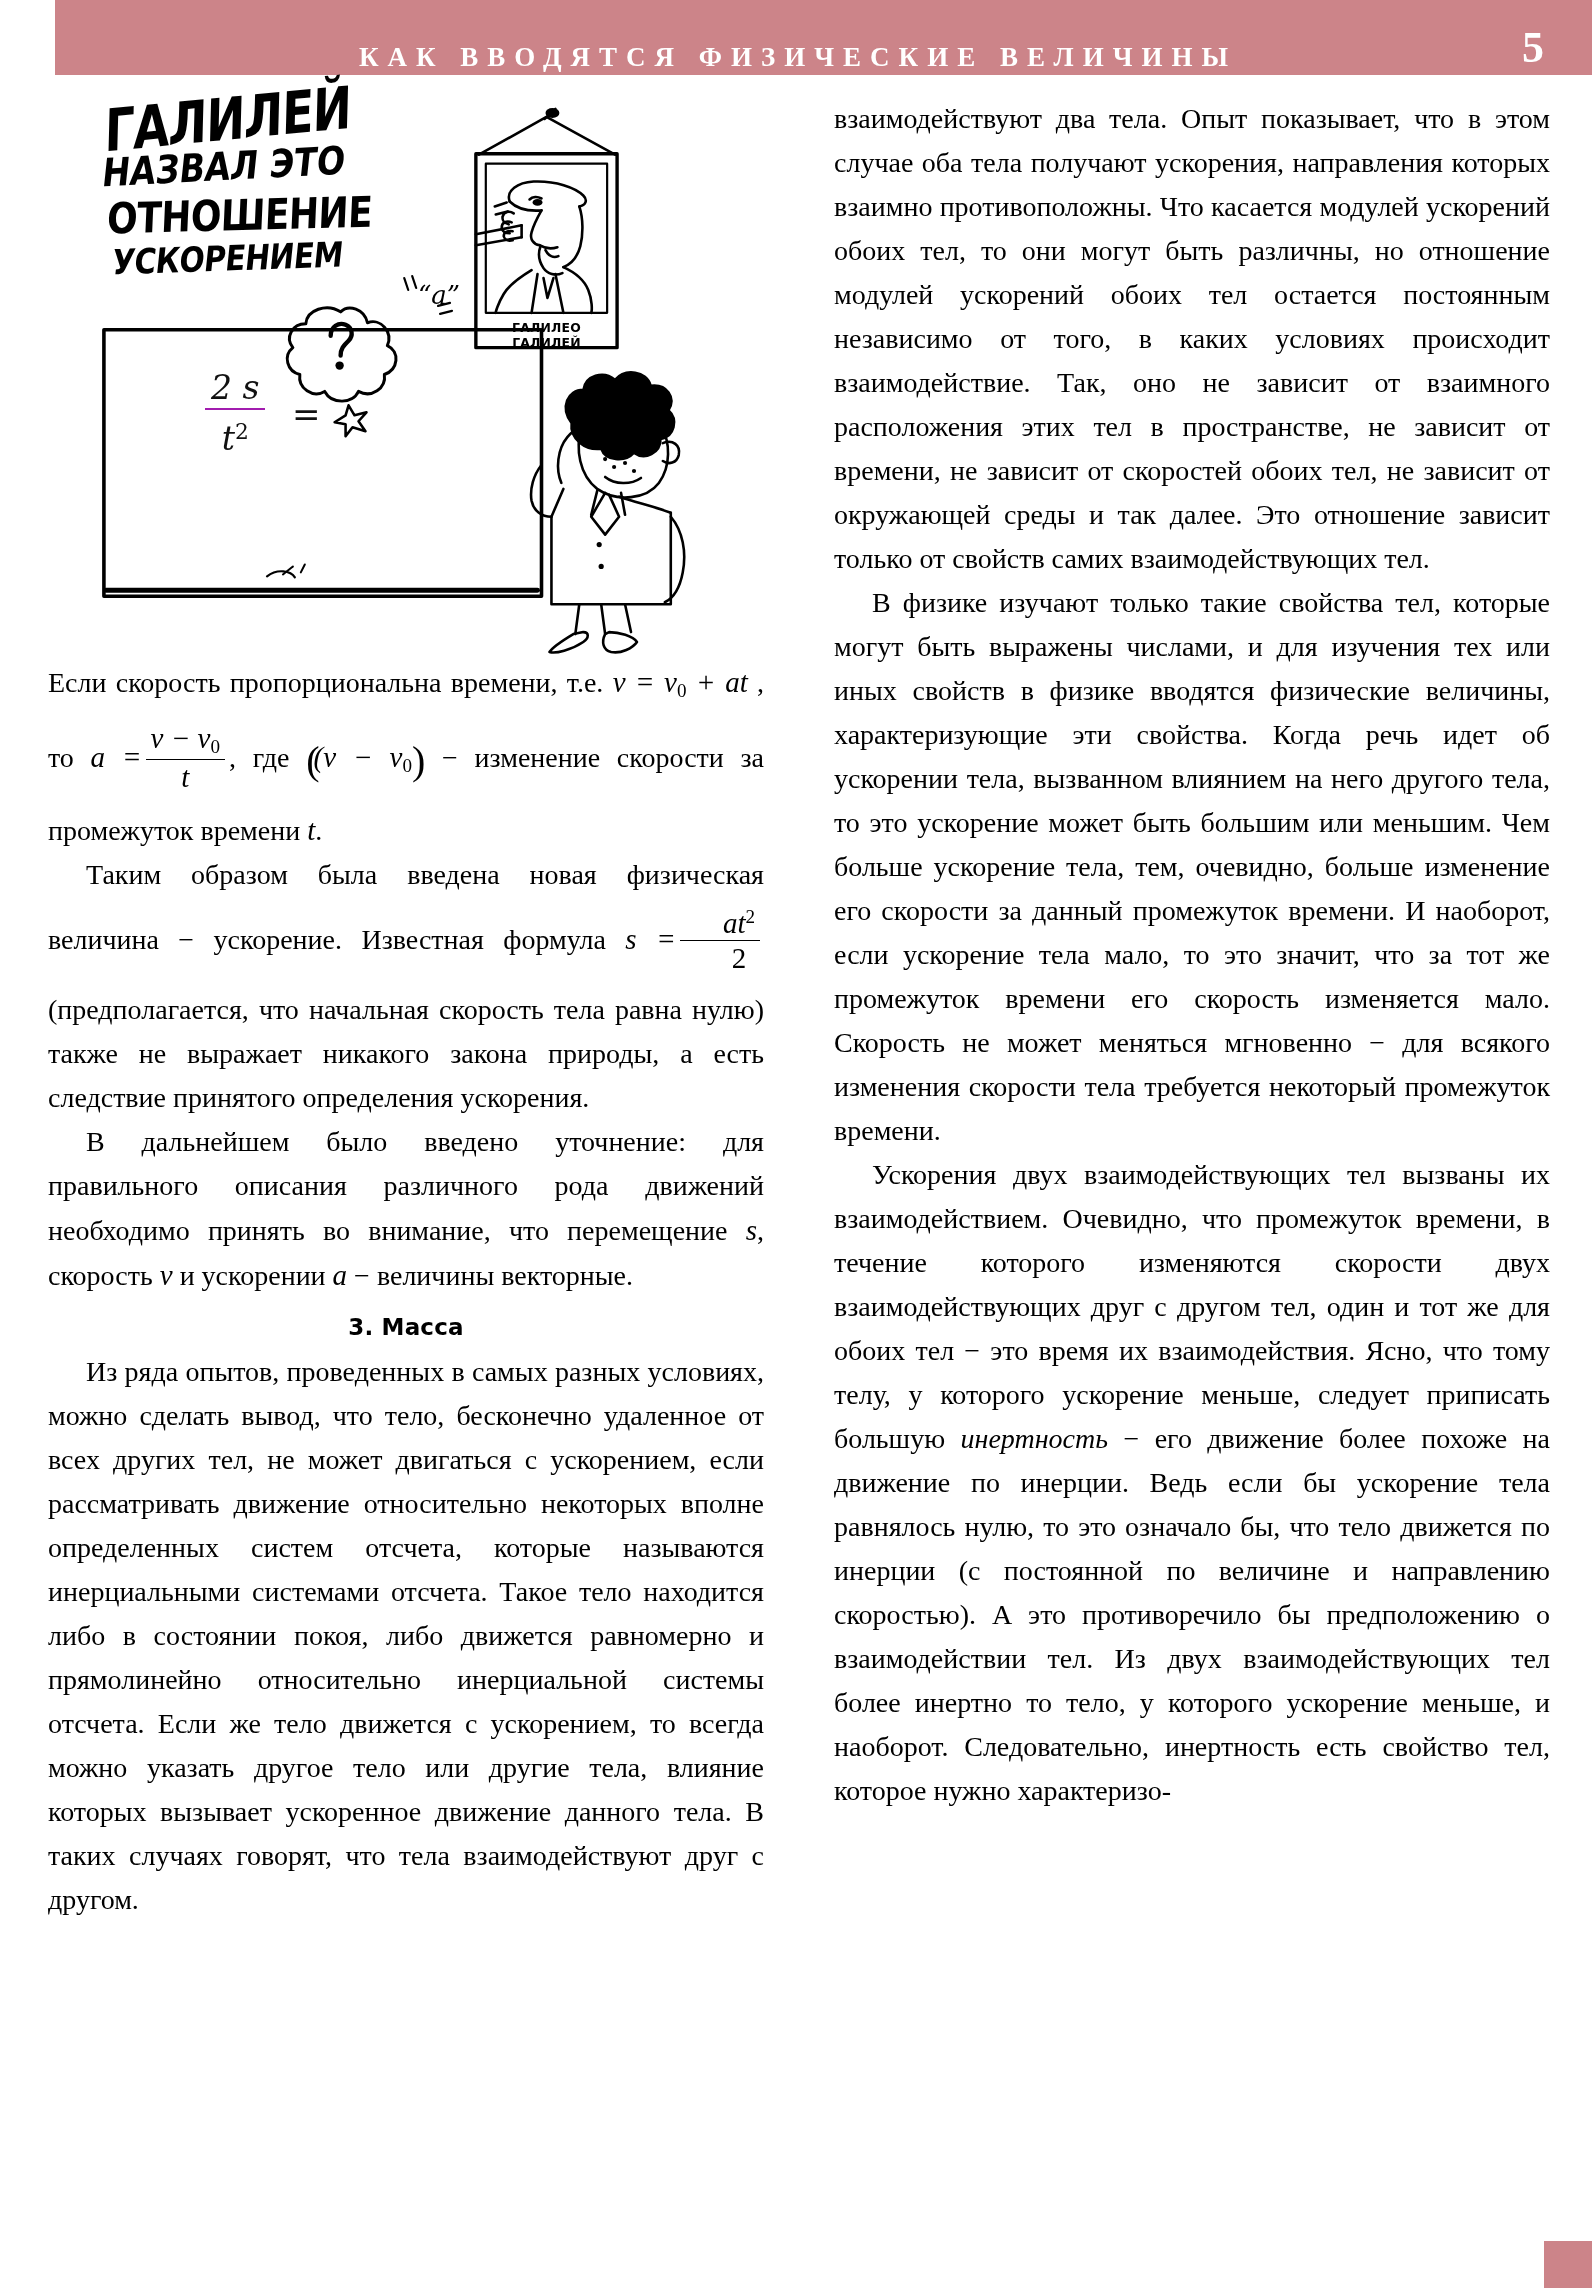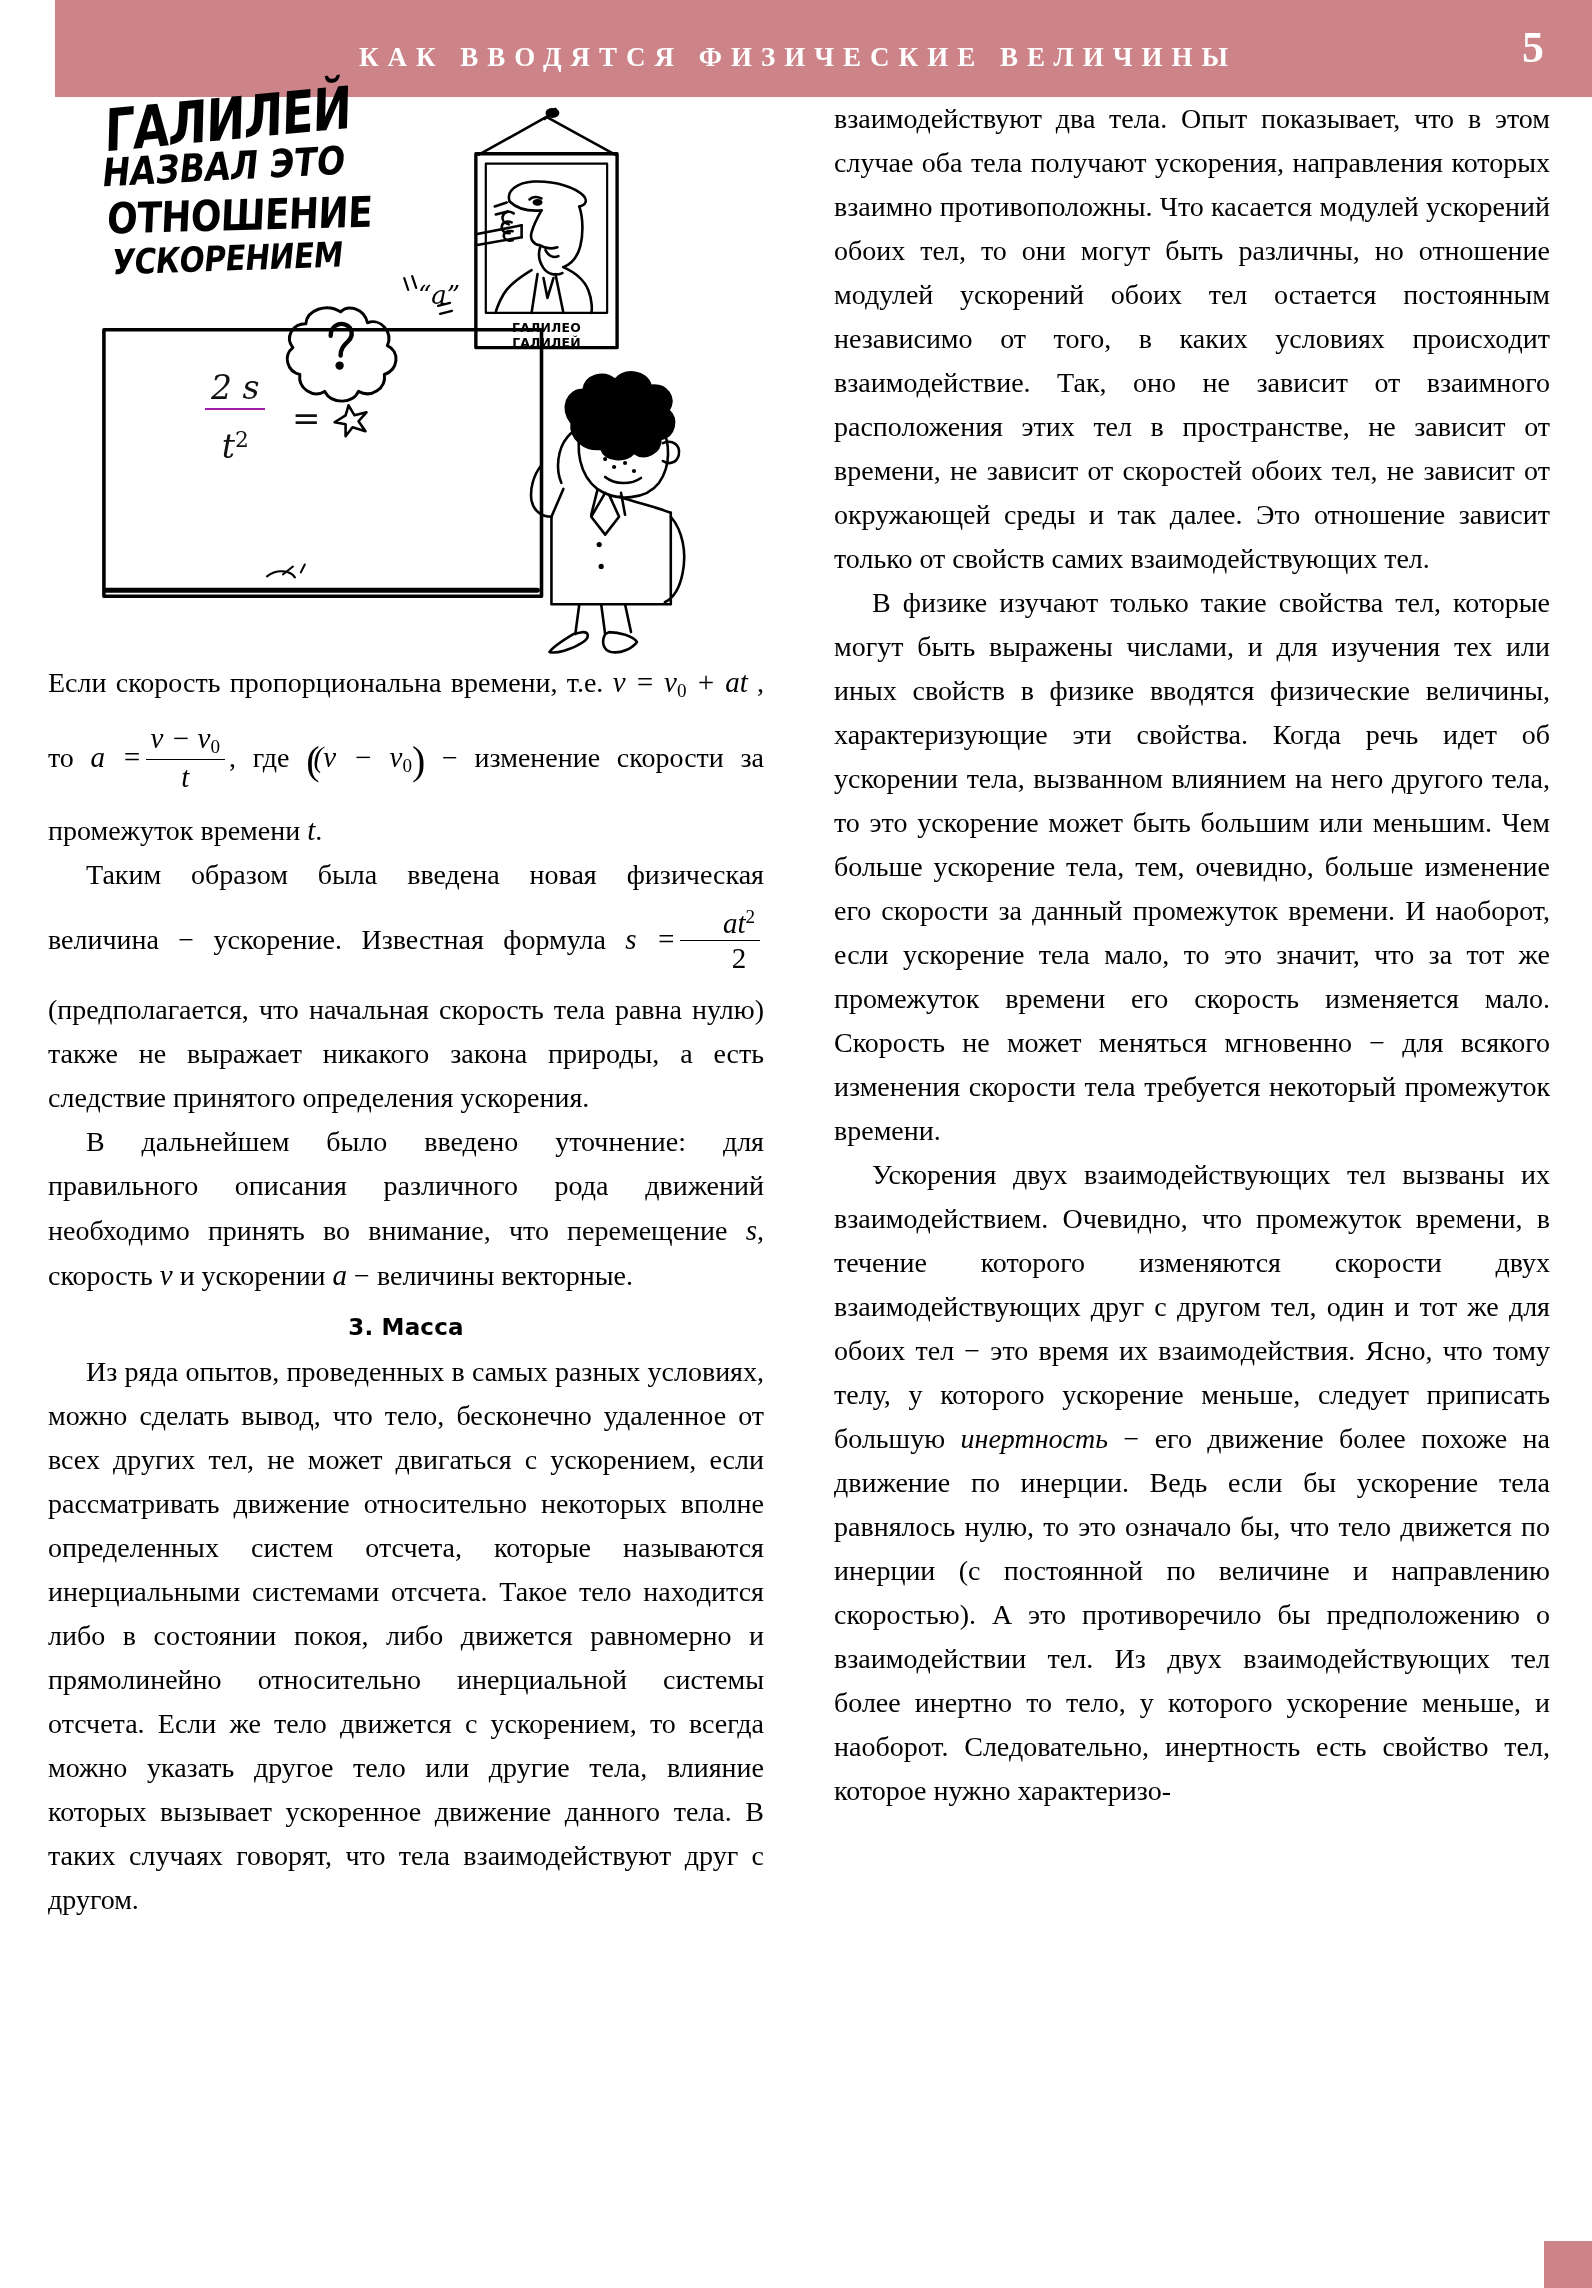--- a/index.html
+++ b/index.html
@@ -15,21 +15,21 @@
     font-family: "Liberation Serif", "DejaVu Serif", serif;
     color: #000000;
   }
 
   
   .header-band {
     position: absolute;
     left: 55px;
     top: 0;
     width: 1537px;
-    height: 97px;
+    height: 75px;
     background: #cc8489;
     display: flex;
     align-items: center;
   }
   .header-title {
     position: absolute;
     left: 0;
     right: 0;
     text-align: center;
     color: #ffffff;
@@ -201,21 +201,21 @@
     display: inline-block;
     text-align: center;
     vertical-align: middle;
     line-height: 1.1;
   }
   .board-formula .bnum {
     display: block;
     border-bottom: 2px solid #a21caf;
     padding: 0 6px 2px 6px;
   }
-  .board-formula .bden { display: block; padding-top: 18px; }
+  .board-formula .bden { display: block; padding-top: 10px; }
   .board-formula .beq {
     display: inline-block;
     vertical-align: middle;
     margin-left: 16px;
     font-style: normal;
     font-size: 34px;
   }
 
   
   .frame-caption {

